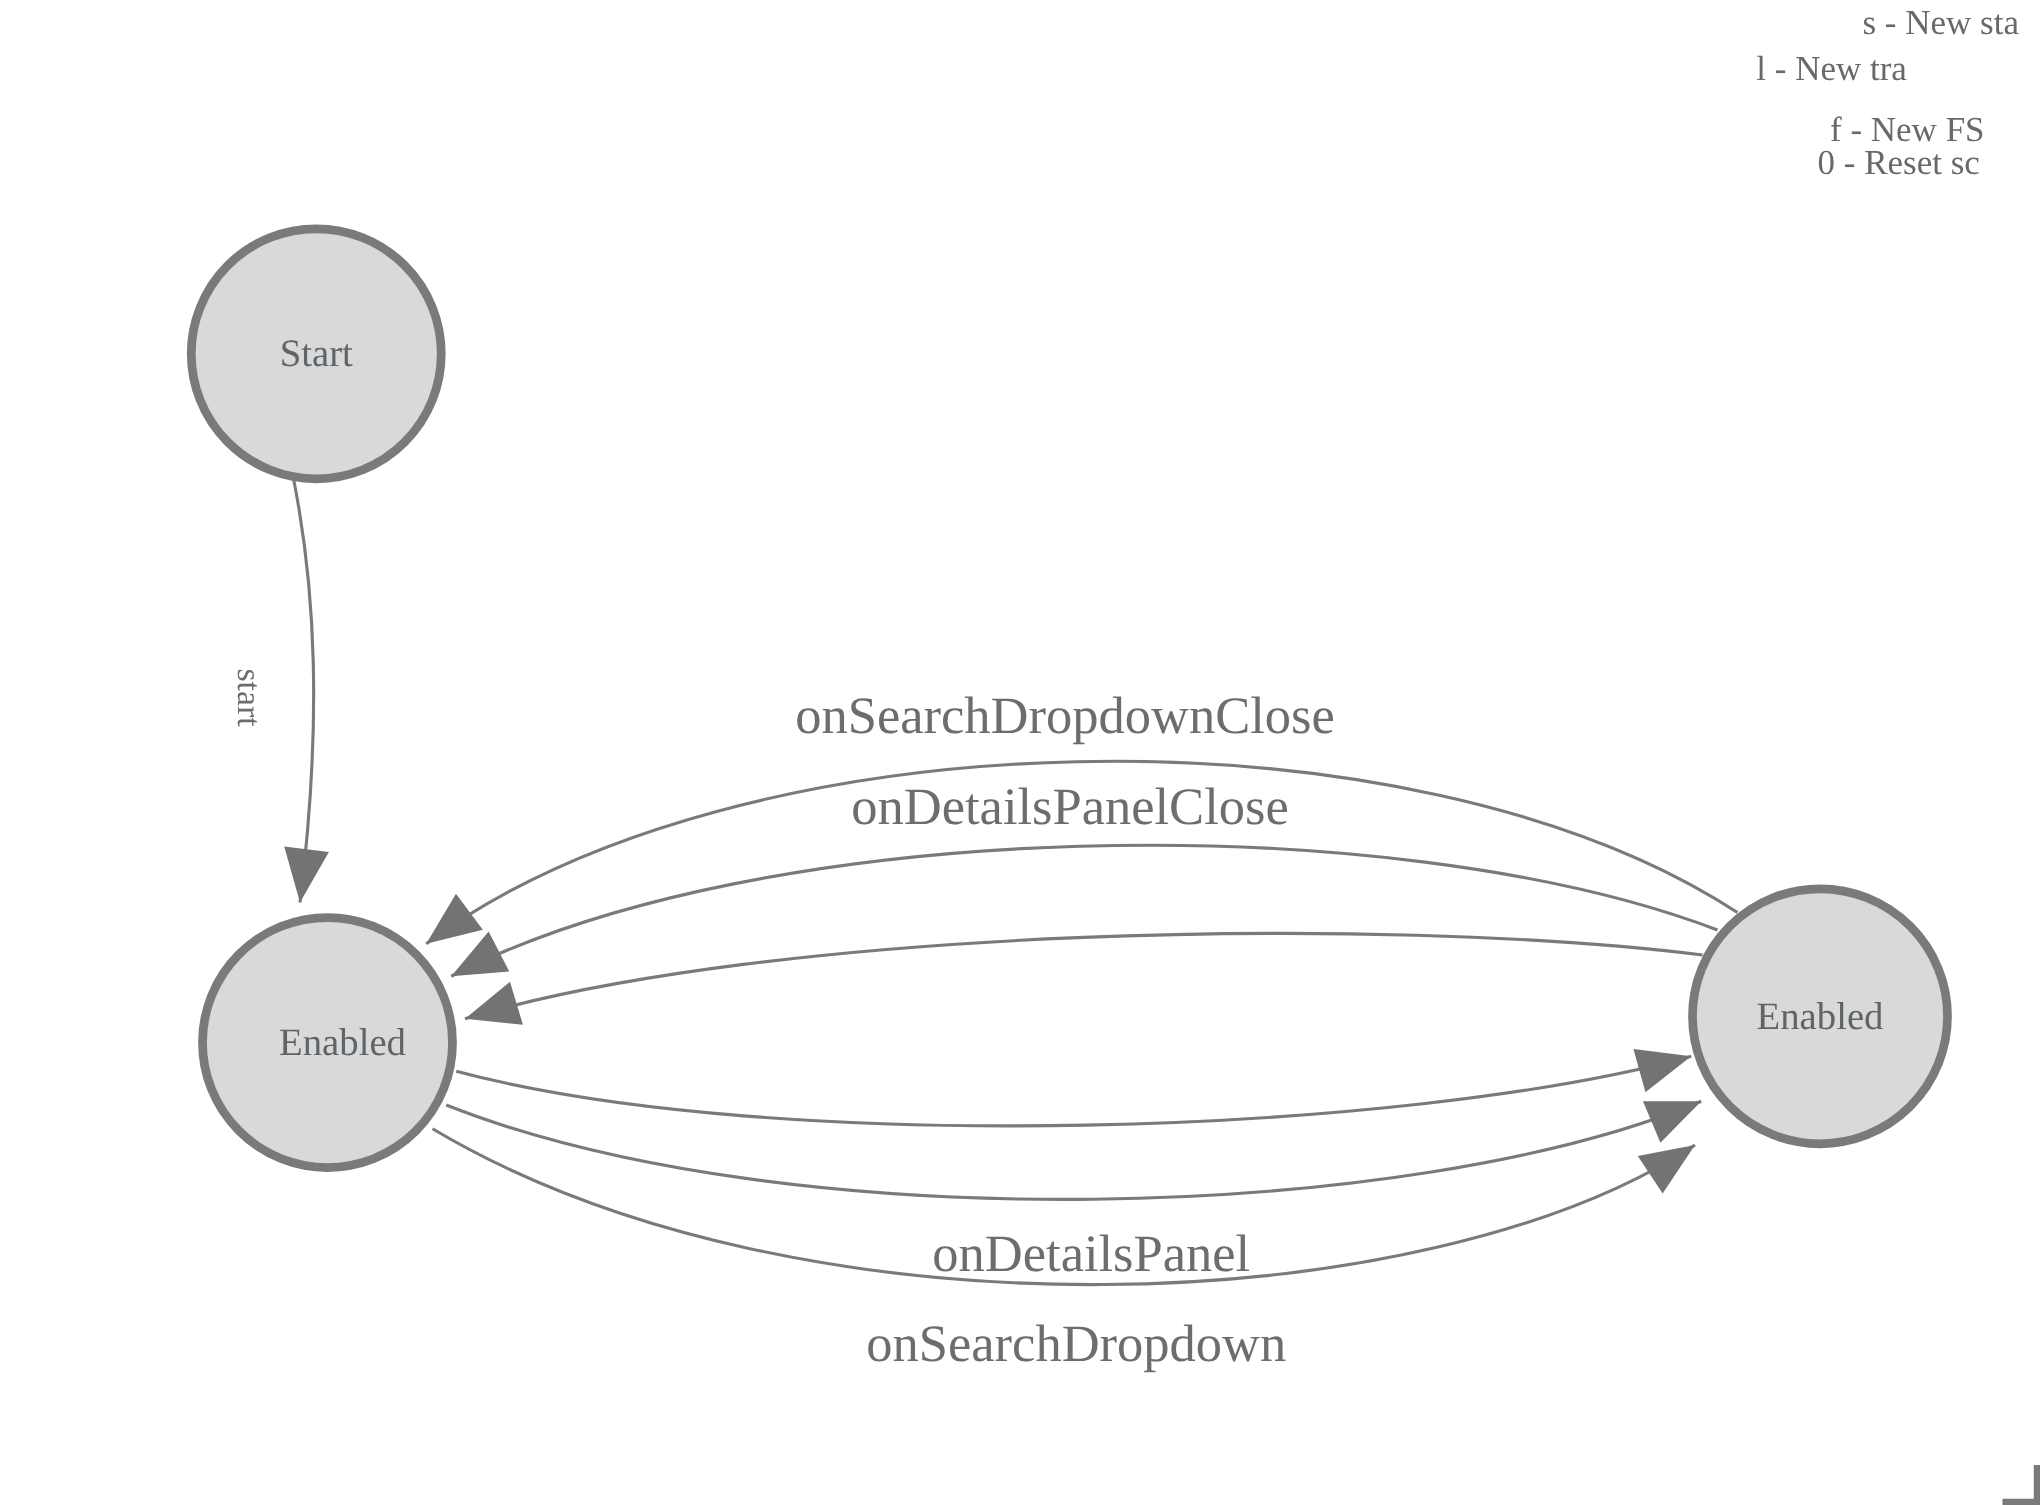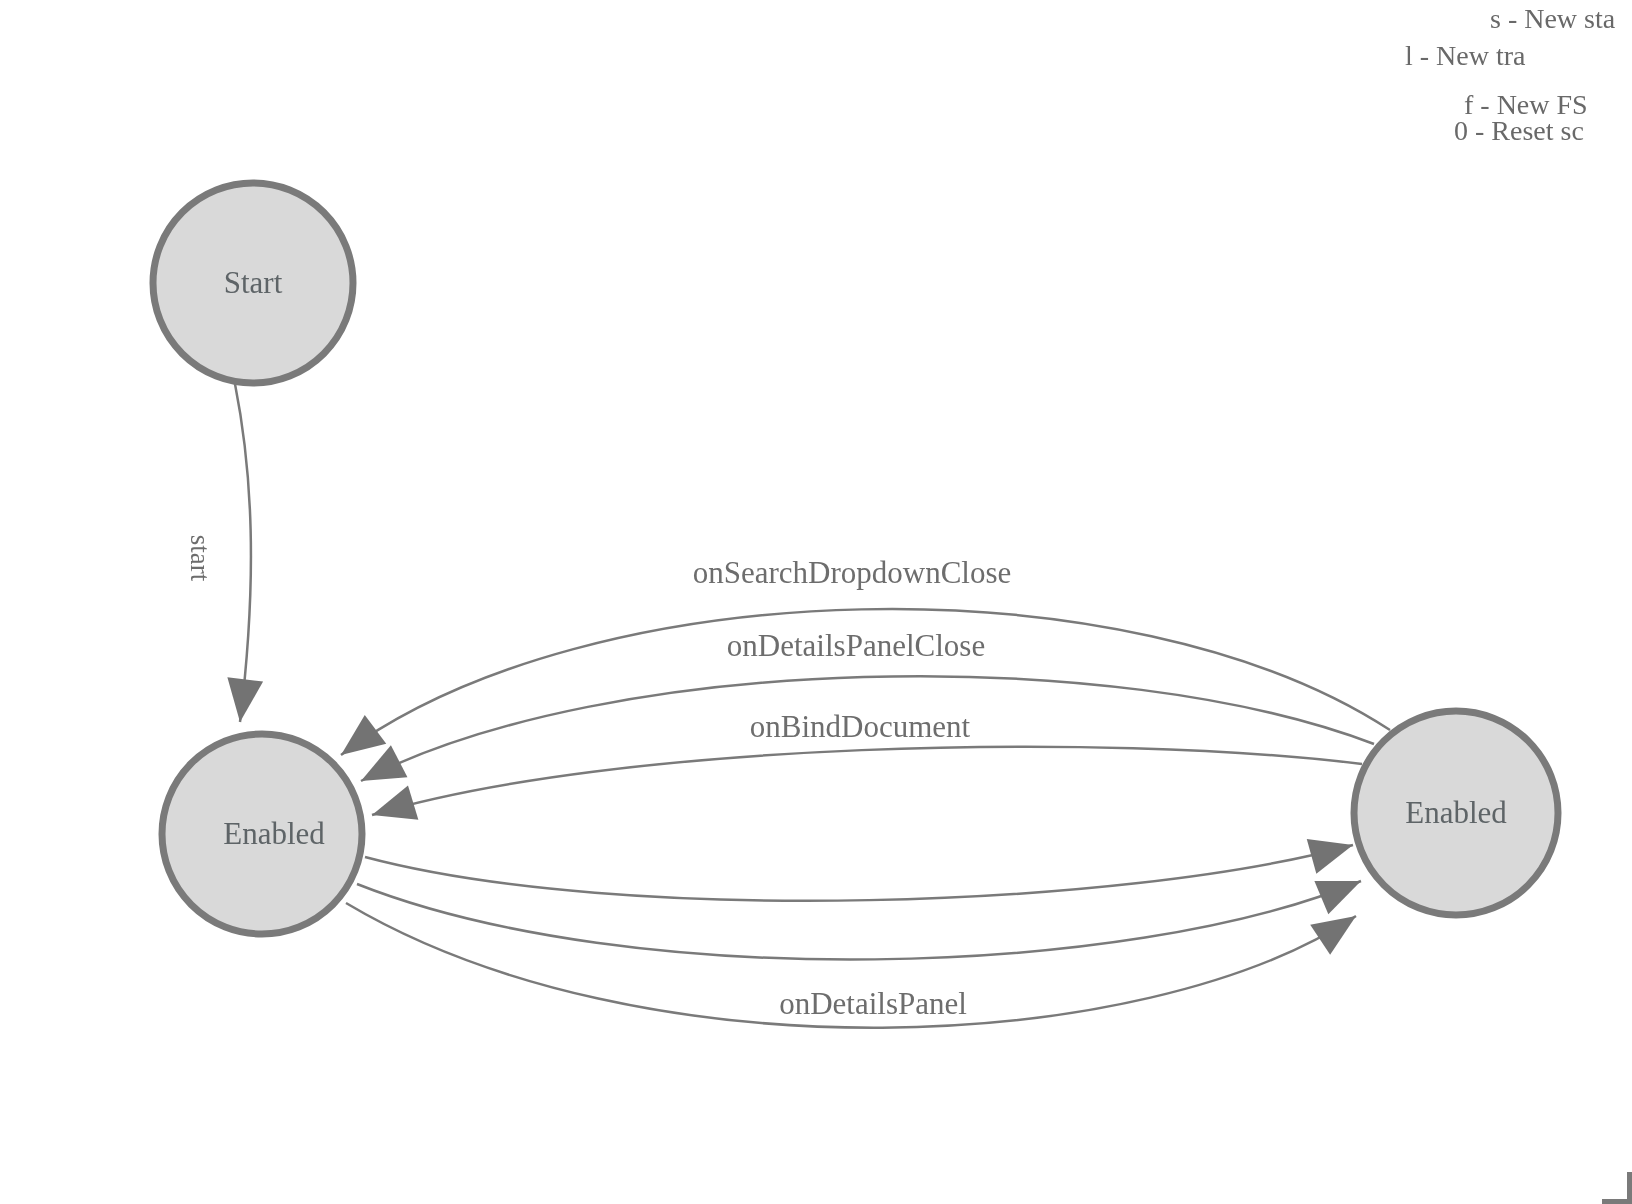--- a/index.html
+++ b/index.html
@@ -30,21 +30,21 @@
     position: absolute;
     transform: translate(-50%, -50%);
     font-size: 31px;
     color: #5e6467;
     white-space: nowrap;
     pointer-events: none;
   }
   .edge-label {
     position: absolute;
     transform: translate(-50%, -50%);
-    font-size: 31px;
+    font-size: 42px;
     color: #6d6d6d;
     white-space: nowrap;
   }
   .edge-label.rotated {
     transform: translate(-50%, -50%) rotate(90deg);
     font-size: 27px;
   }
   .legend-line {
     position: absolute;
     font-size: 28px;
@@ -82,22 +82,22 @@
     <path d="M 1629.5 1172 L 1629.5 1204 M 1602 1201.5 L 1632 1201.5" fill="none" stroke="#7a7a7a" stroke-width="5"></path>
   </svg>
 
   <div class="node-label" style="left:253px; top:283px;">Start</div>
   <div class="node-label" style="left:274px; top:834px;">Enabled</div>
   <div class="node-label" style="left:1456px; top:813px;">Enabled</div>
 
   <div class="edge-label rotated" style="left:199px; top:558px;">start</div>
   <div class="edge-label" style="left:852px; top:573px;">onSearchDropdownClose</div>
   <div class="edge-label" style="left:856px; top:646px;">onDetailsPanelClose</div>
-  <div class="edge-label" style="left:860px; top:727px;">onBindDocument</div>
   <div class="edge-label" style="left:861px; top:1004px;margin-left:12px;">onDetailsPanel</div>
+  <div class="edge-label" style="left:861px; top:1076px;">onSearchDropdown</div>
 
   <div>
     <div class="legend-line" style="left:1490px; top:4px;">s - New sta</div>
     <div class="legend-line" style="left:1389px; top:41px;margin-left:16px;">l - New tra</div>
     <div class="legend-line" style="left:1464px; top:90px;">f - New FS</div>
     <div class="legend-line" style="left:1454px; top:116px;">0 - Reset sc</div>
   </div>
 
 </div>
 

